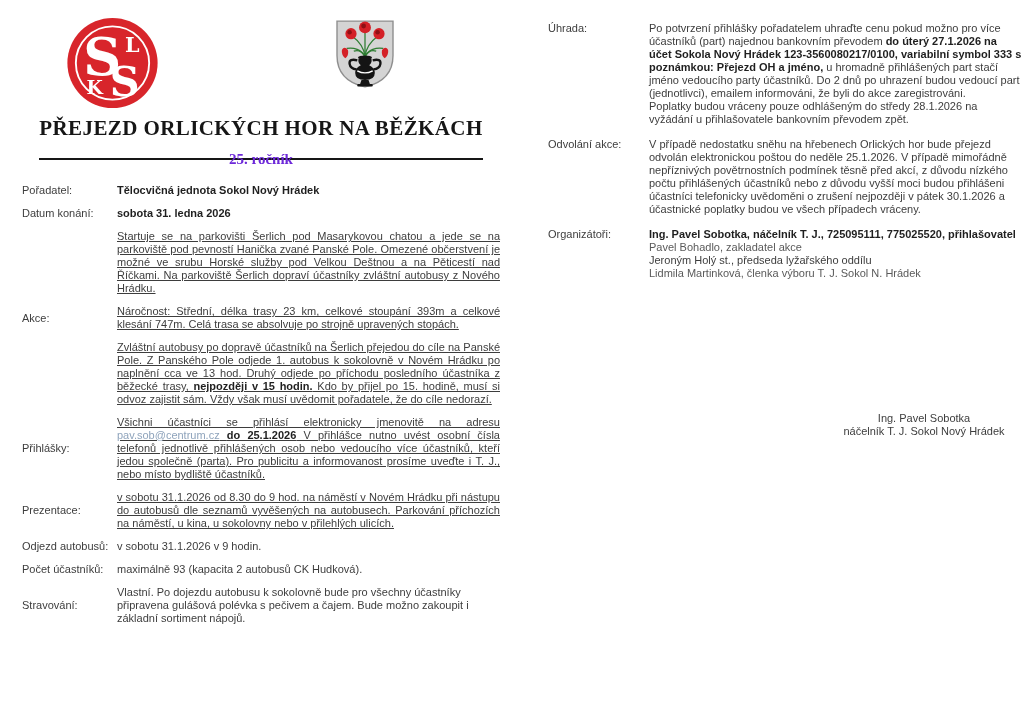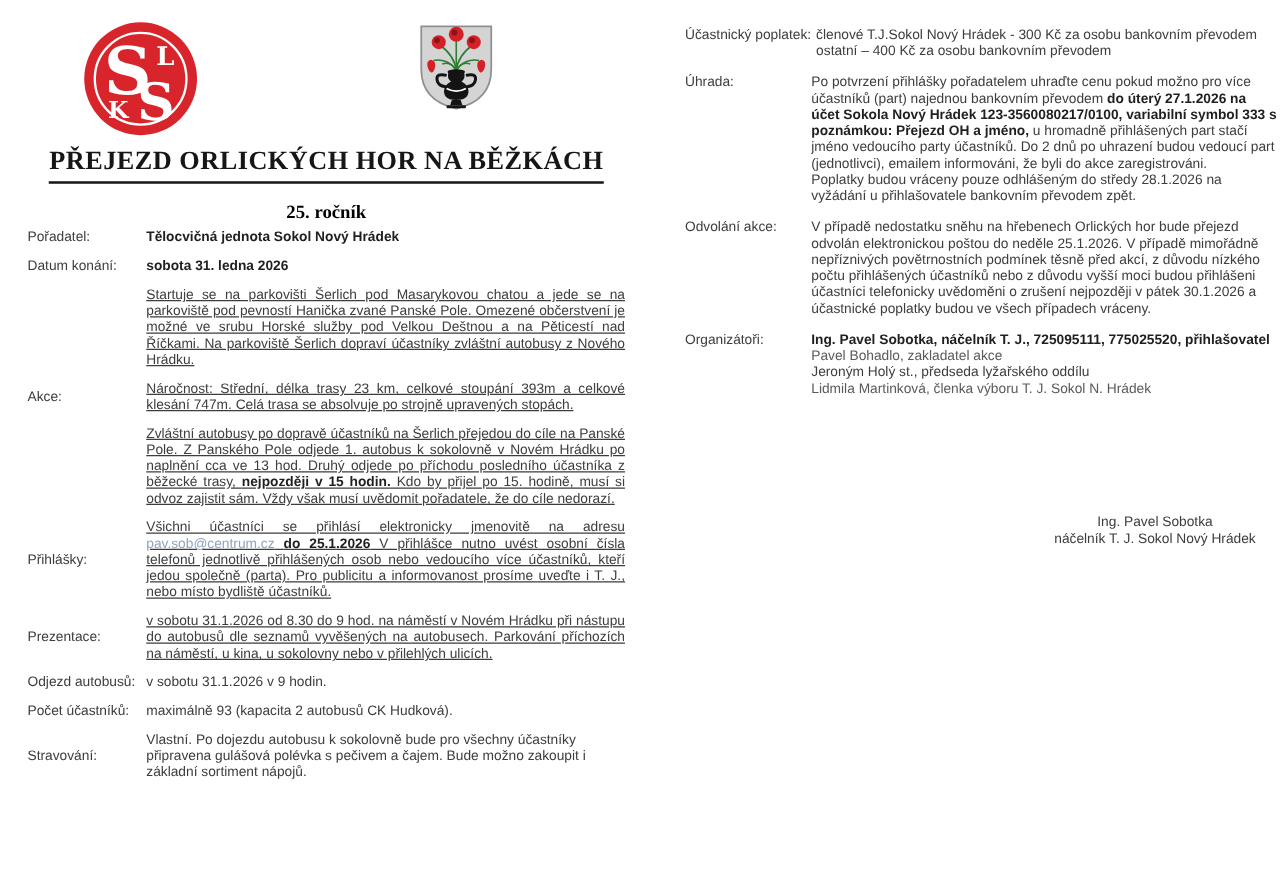--- a/index.html
+++ b/index.html
@@ -9,25 +9,25 @@
     font-size:11px;line-height:13px;color:#3d3d3d;
   }
   
   .logo-sokol{position:absolute;left:64px;top:16px;width:97px;height:94px;}
   .logo-arms{position:absolute;left:330px;top:18px;width:70px;height:72px;}
   .doc-title{
     position:absolute;left:18px;top:116px;width:486px;text-align:center;
     font-family:"Liberation Serif","DejaVu Serif",serif;font-weight:bold;
     font-size:21px;line-height:24px;color:#161616;letter-spacing:.4px;white-space:nowrap;
   }
-  .doc-title .underl{border-bottom:2.5px solid #161616;padding-bottom:5px;}
+  .doc-title .underl{border-bottom:2.5px solid #161616;padding-bottom:18px;}
   .doc-subtitle{
-    position:absolute;left:18px;top:164px;width:486px;text-align:center;
+    position:absolute;left:18px;top:153px;width:486px;text-align:center;
     font-family:"Liberation Serif","DejaVu Serif",serif;font-weight:bold;
-    font-size:15px;color:#000000;
+    font-size:15px;color:#6d28d9;
   }
   
   .col-left{position:absolute;left:22px;top:184px;width:478px;}
   .col-right{position:absolute;left:548px;top:22px;width:474px;}
   .section{display:flex;align-items:flex-start;}
   .col-left .section{margin-bottom:10px;align-items:center;}
   .col-right .section{margin-bottom:12px;}
   .label{flex:0 0 auto;white-space:nowrap;padding-right:4px;color:#3d3d3d;}
   .col-left .label{min-width:91px;}
   .col-right .label{min-width:97px;}
@@ -153,27 +153,20 @@
       <div class="section">
         <div class="label">Stravování:</div>
         <div class="content">
           <p><span>Vlastní. Po dojezdu autobusu k sokolovně bude pro všechny účastníky připravena gulášová polévka s pečivem a čajem. Bude možno zakoupit i základní sortiment nápojů.</span></p>
         </div>
       </div>
     </div>
 
   <div class="col-right">
       <div class="section">
-        <div class="label">Účastnický poplatek:</div>
-        <div class="content">
-          <p><span>členové T.J.Sokol Nový Hrádek - 300 Kč za osobu bankovním převodem
-ostatní – 400 Kč za osobu bankovním převodem</span></p>
-        </div>
-      </div>
-      <div class="section">
         <div class="label">Úhrada:</div>
         <div class="content">
           <p><span>Po potvrzení přihlášky pořadatelem uhraďte cenu pokud možno pro více účastníků (part) najednou bankovním převodem </span><span class="b">do úterý 27.1.2026 na účet Sokola Nový Hrádek 123-3560080217/0100, variabilní symbol 333 s poznámkou: Přejezd OH a jméno,</span><span> u hromadně přihlášených part stačí jméno vedoucího party účastníků. Do 2 dnů po uhrazení budou vedoucí part (jednotlivci), emailem informováni, že byli do akce zaregistrováni.
 Poplatky budou vráceny pouze odhlášeným do středy 28.1.2026 na vyžádání u přihlašovatele bankovním převodem zpět.</span></p>
         </div>
       </div>
       <div class="section">
         <div class="label">Odvolání akce:</div>
         <div class="content">
           <p><span>V případě nedostatku sněhu na hřebenech Orlických hor bude přejezd odvolán elektronickou poštou do neděle 25.1.2026. V případě mimořádně nepříznivých povětrnostních podmínek těsně před akcí, z důvodu nízkého počtu přihlášených účastníků nebo z důvodu vyšší moci budou přihlášeni účastníci telefonicky uvědoměni o zrušení nejpozději v pátek 30.1.2026 a účastnické poplatky budou ve všech případech vráceny.</span></p>

